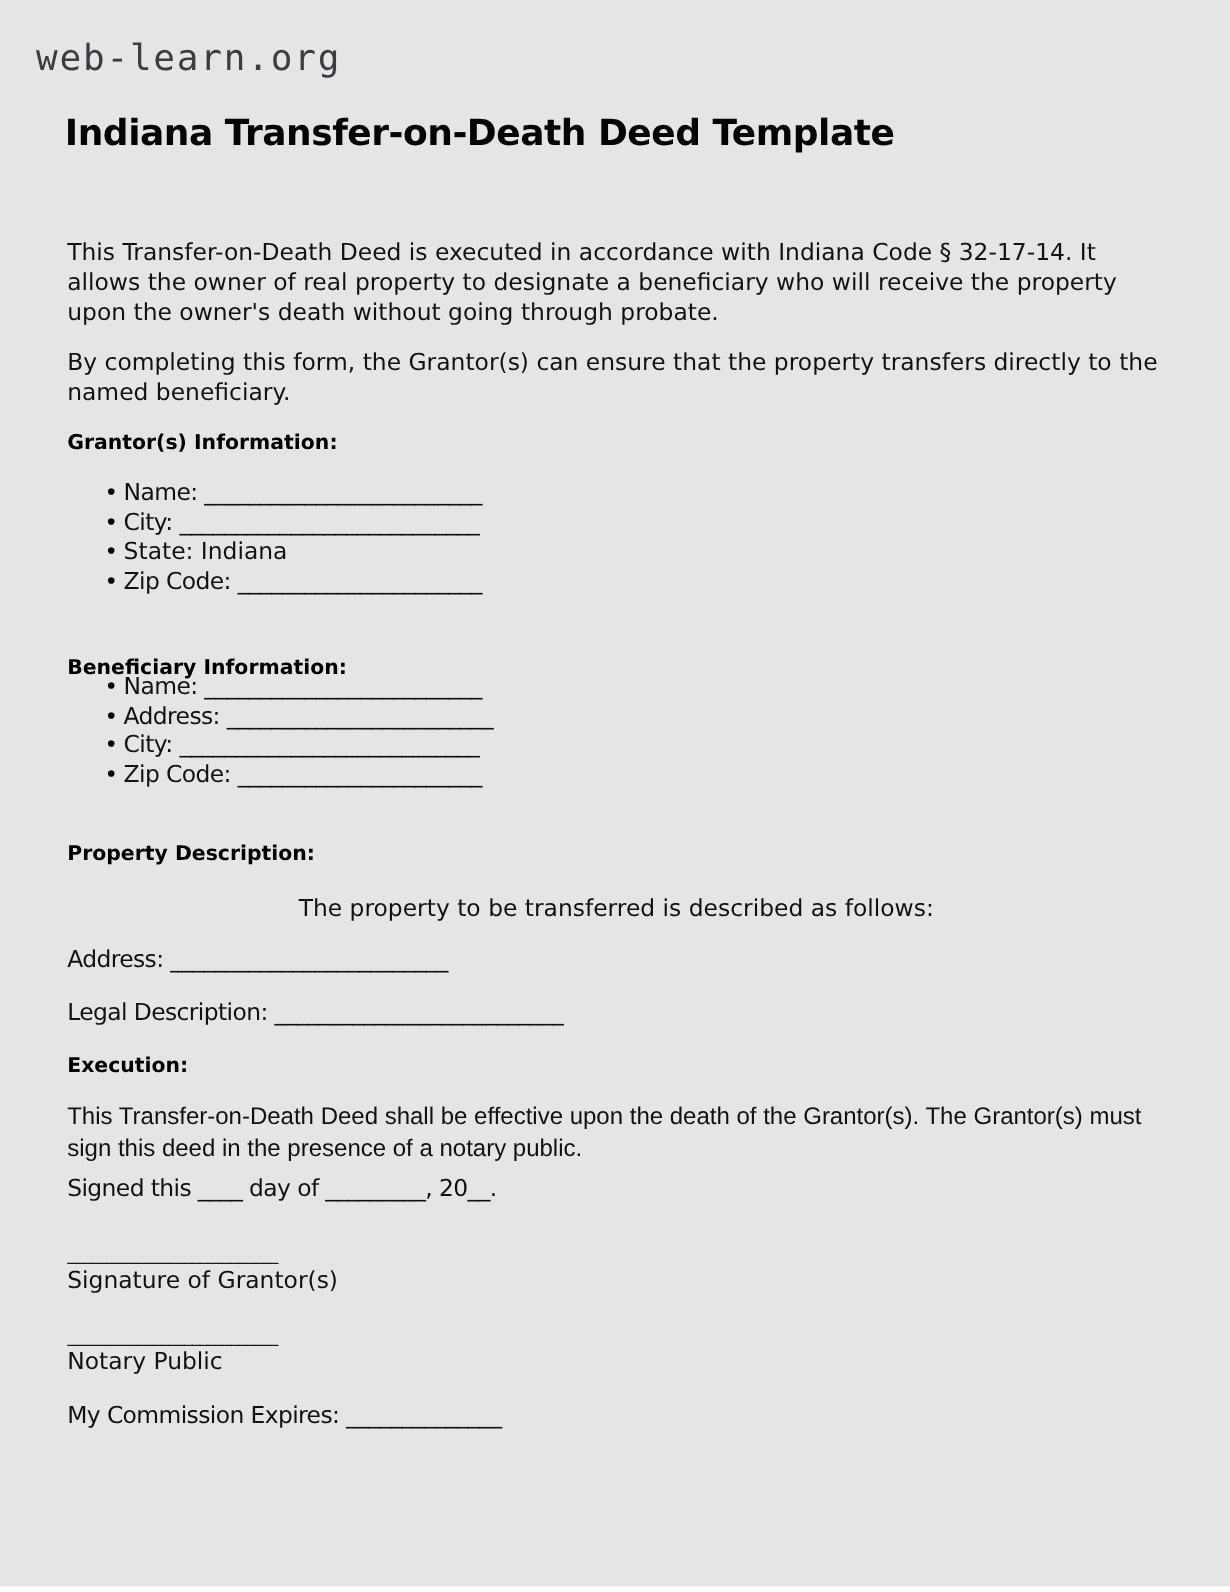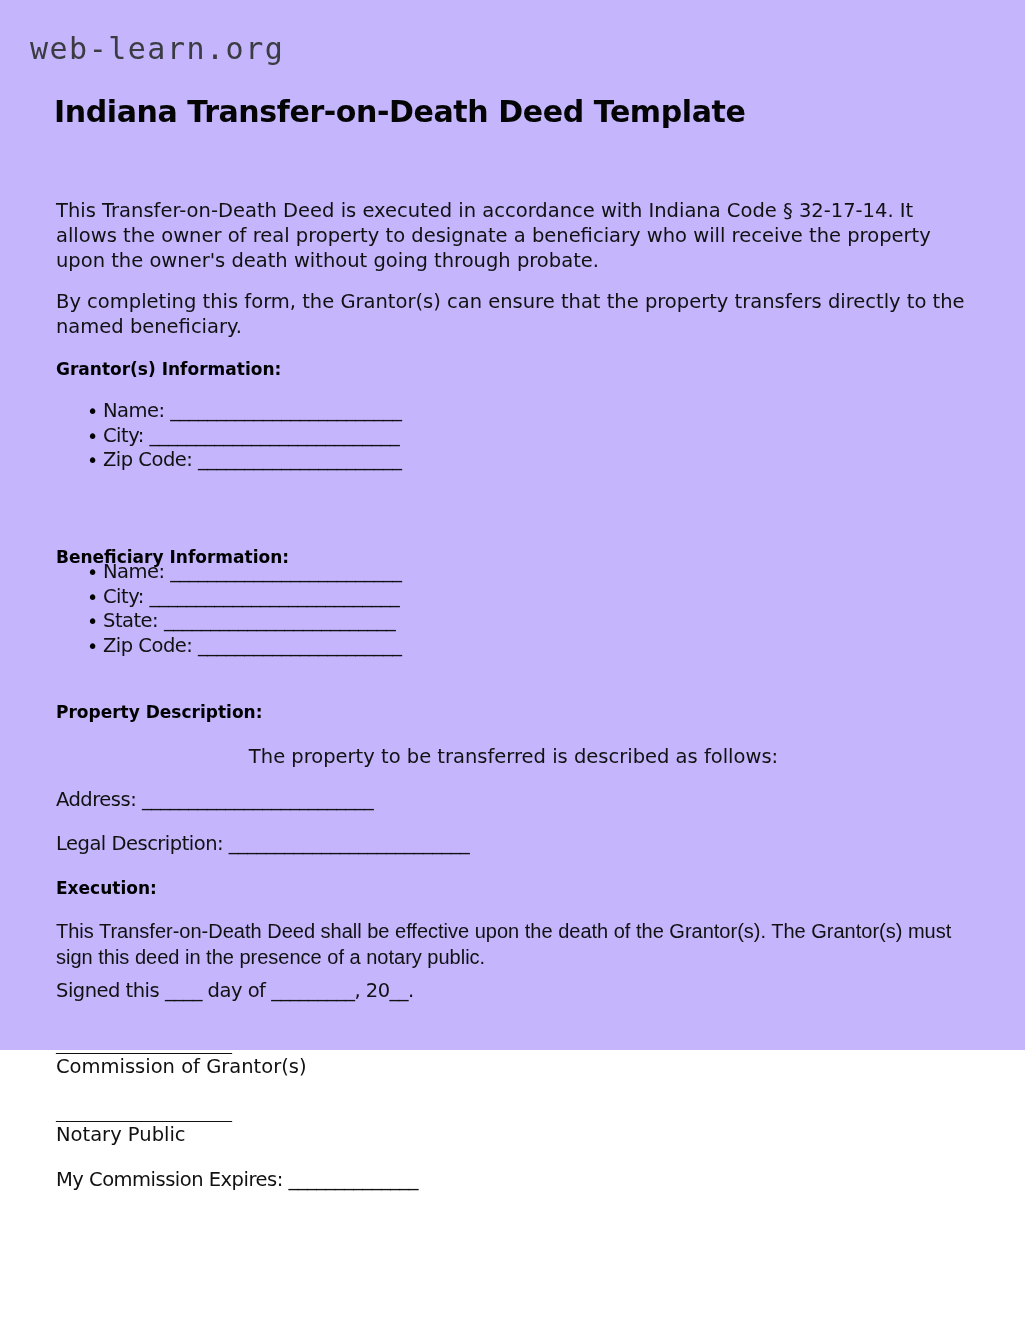--- a/index.html
+++ b/index.html
@@ -14,22 +14,22 @@
     position: relative;
     overflow: hidden;
     font-family: "DejaVu Sans", "Liberation Sans", sans-serif;
     color: #000000;
     -webkit-font-smoothing: antialiased;
   }
   .page {
     position: absolute;
     top: 0; left: 0;
     width: 1025px;
-    height: 1050px;
-    background: #c4b5fd;
+    height: 1322px;
+    background: #e5e5e5;
     box-sizing: border-box;
     padding: 0;
   }
   .content {
     position: absolute;
     left: 56px;
     top: 0;
     width: 915px;
   }
 
@@ -152,57 +152,60 @@
     <h2 class="heading row" style="top:357px;">Grantor(s) Information:</h2>
 
     <ul class="fields row" style="top:399px;">
       <li>
         <span class="blank">Name: _________________________</span>
       </li>
       <li>
         <span class="blank">City: ___________________________</span>
       </li>
       <li>
+        <span>State: Indiana</span>
+      </li>
+      <li>
         <span class="blank">Zip Code: ______________________</span>
       </li>
     </ul>
 
     <h2 class="heading row" style="top:545px;">Beneficiary Information:</h2>
 
     <ul class="fields row" style="top:560px;">
       <li>
         <span class="blank">Name: _________________________</span>
       </li>
       <li>
+        <span class="blank">Address: ________________________</span>
+      </li>
+      <li>
         <span class="blank">City: ___________________________</span>
       </li>
       <li>
-        <span class="blank">State: _________________________</span>
-      </li>
-      <li>
         <span class="blank">Zip Code: ______________________</span>
       </li>
     </ul>
 
     <h2 class="heading row" style="top:700px;">Property Description:</h2>
 
     <p class="para row" style="top:744px;text-align:center;">The property to be transferred is described as follows:</p>
 
     <p class="para row blank" style="top:787px;">Address: _________________________</p>
 
     <p class="para row blank" style="top:831px;">Legal Description: __________________________</p>
 
     <h2 class="heading row" style="top:876px;">Execution:</h2>
 
     <p class="para narrow row" style="top:919px;">This Transfer-on-Death Deed shall be effective upon the death of the Grantor(s). The Grantor(s) must sign this deed in the presence of a notary public.</p>
 
     <p class="para row blank" style="top:961px;margin-top:17px;">Signed this ____ day of _________, 20__.</p>
 
     <div class="sigline row" style="top:1035px;">___________________________</div>
-    <div class="siglabel row" style="top:1055px;">Commission of Grantor(s)</div>
+    <div class="siglabel row" style="top:1055px;">Signature of Grantor(s)</div>
 
     <div class="sigline row" style="top:1103px;">___________________________</div>
     <div class="siglabel row" style="top:1123px;">Notary Public</div>
 
     <p class="para row blank" style="top:1167px;">My Commission Expires: ______________</p>
 
   </div>
 </div>
 
 </body></html>

